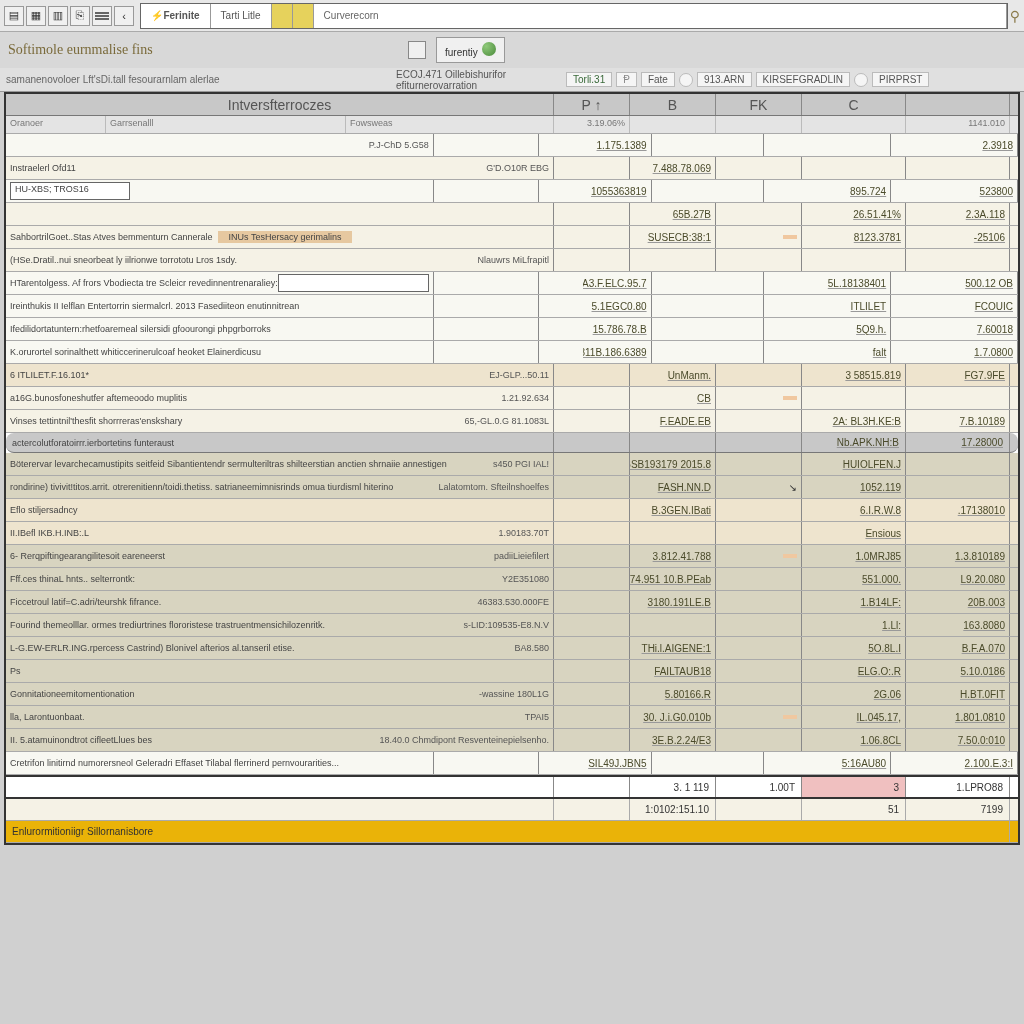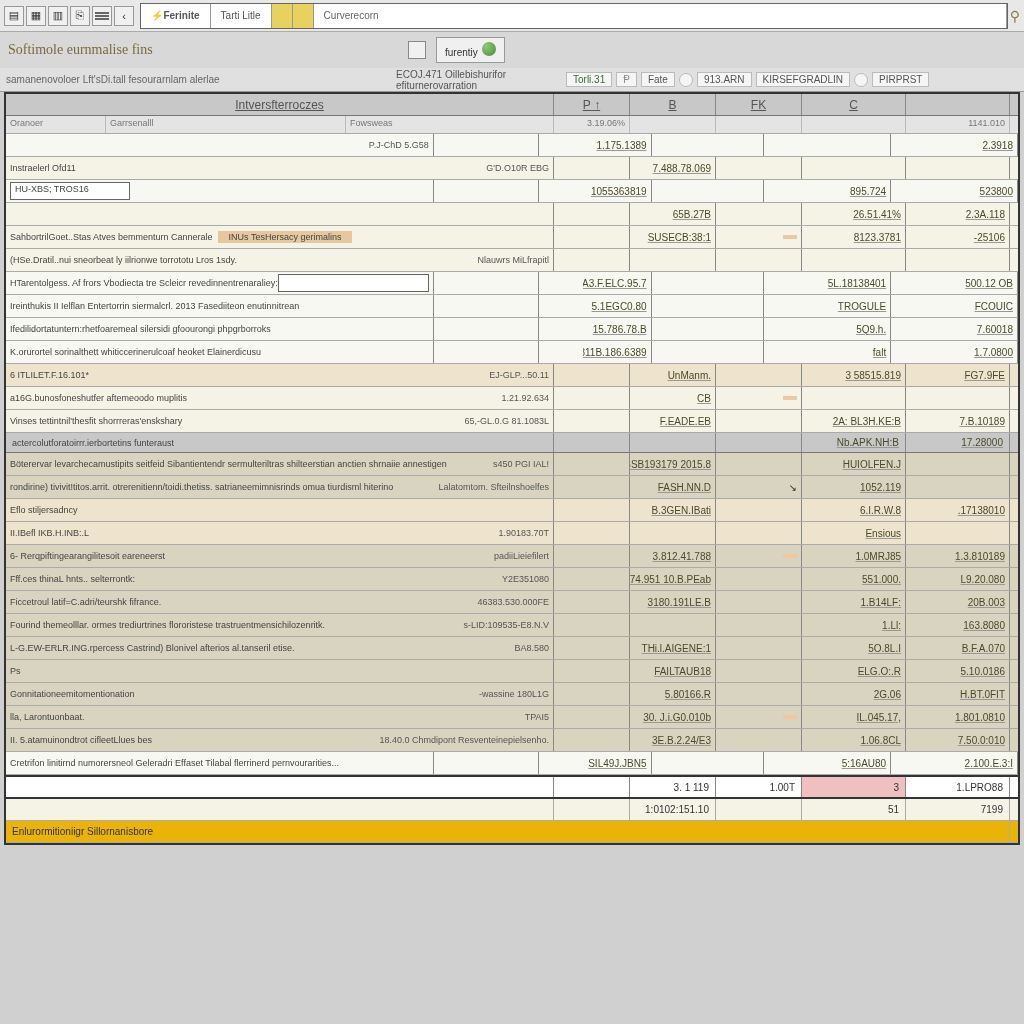--- a/index.html
+++ b/index.html
@@ -17,21 +17,21 @@
 .breadcrumb-field { border: 2px solid #555; background: #fff; padding: 4px 8px; font-size: 11px; height: 24px; display: flex; align-items: center; width: 260px; }
 .hist-btn { border: 1px solid #999; padding: 4px 8px; font-size: 10px; background: #f0f0f0; }
 .globe { width: 14px; height: 14px; border-radius: 50%; background: radial-gradient(circle at 30% 30%, #8fc97a, #4a8a3a); display: inline-block; margin-left: 4px; }
 .subheader { display: flex; align-items: center; height: 24px; background: #e0e0e0; padding: 0 6px; font-size: 10px; color: #555; border-bottom: 1px solid #999; }
 .sub-left { flex: 0 0 390px; color: #666; }
 .sub-mid { flex: 0 0 170px; }
 .sub-ctl { display: flex; gap: 4px; align-items: center; }
 .sub-ctl span { border: 1px solid #bbb; padding: 1px 6px; background: #f5f5f5; }
 .avatar { width: 14px; height: 14px; border-radius: 50%; background: #e0a070; display: inline-block; }
 .grid-wrap { border: 2px solid #333; margin: 0 4px; background: #fff; }
-.hdr-row { display: flex; background: #c8c8c8; border-bottom: 1px solid #777; height: 22px; font-size: 12px; color: #555; text-decoration: underline; }
+.hdr-row { display: flex; background: #c8c8c8; border-bottom: 1px solid #777; height: 22px; font-size: 14px; color: #555; }
 .hdr-row > div { border-right: 1px solid #888; display: flex; align-items: center; justify-content: center; }
 .col-desc { width: 548px; }
 .col-b { width: 76px; }
 .col-c { width: 86px; }
 .col-d { width: 86px; }
 .col-e { width: 104px; }
 .col-f { width: 104px; }
 .sub-hdr-row { display: flex; background: #e4e4e4; border-bottom: 1px solid #aaa; height: 18px; font-size: 9px; color: #777; }
 .sub-hdr-row > div { border-right: 1px solid #bbb; padding: 2px 4px; }
 .data-row { display: flex; border-bottom: 1px solid #aaa; height: 23px; font-size: 10px; background: #f5f2e6; }
@@ -40,21 +40,21 @@
 .data-row.highlight { background: #eee4ce; }
 .data-row > div { border-right: 1px solid #888; display: flex; align-items: center; padding: 0 4px; overflow: hidden; white-space: nowrap; }
 .cell-desc { width: 548px; color: #3a3a3a; font-size: 10px; }
 .cell-val { width: 76px; justify-content: flex-end; text-decoration: underline; text-decoration-color: #999; }
 .cell-c { width: 86px; justify-content: flex-end; color: #4a4a2a; text-decoration: underline; text-decoration-color: #999; }
 .cell-d { width: 86px; justify-content: flex-end; }
 .cell-e { width: 104px; justify-content: flex-end; color: #4a4a2a; text-decoration: underline; text-decoration-color: #999; }
 .cell-f { width: 104px; justify-content: flex-end; color: #4a4a2a; text-decoration: underline; text-decoration-color: #999; }
 .input-cell { border: 1px solid #666; background: #fff; padding: 1px 4px; height: 18px; width: 120px; font-size: 9px; }
 .chip { background: #e6c8a0; padding: 1px 11px; font-size: 9px; }
-.section-band { background: #c8c8c8; height: 20px; display: flex; border-bottom: 1px solid #777; font-size: 10px; color: #555; }
+.section-band { background: #c8c8c8; height: 20px; display: flex; border-bottom: 1px solid #777; font-size: 10px; color: #555; border-radius: 8px; }
 .section-band > div { border-right: 1px solid #888; padding: 2px 6px; display: flex; align-items: center; }
 .desc-text { font-size: 9px; color: #444; }
 .orange-bar { background: #f0c8a0; height: 4px; width: 14px; display: inline-block; }
 .totals-row { display: flex; background: #fff; border-top: 2px solid #333; border-bottom: 2px solid #333; height: 24px; font-size: 10px; }
 .totals-row > div { border-right: 1px solid #888; display: flex; align-items: center; justify-content: flex-end; padding: 0 6px; }
 .footer-row { display: flex; background: #e8e6d8; border-bottom: 1px solid #aaa; height: 22px; font-size: 10px; }
 .footer-row > div { border-right: 1px solid #aaa; display: flex; align-items: center; padding: 0 6px; }
 .ruler-icon { display: flex; flex-direction: column; gap: 1px; }
 .ruler-icon span { width: 14px; height: 2px; background: #666; }
 </style>
@@ -188,21 +188,21 @@
         <div class="cell-c">FA3.F.ELC.95.7</div>
         <div class="cell-d"></div>
         <div class="cell-e">5L.18138401</div>
         <div class="cell-f">500.12 OB</div>
       </div>
       <div class="data-row alt">
         <div class="cell-desc desc-text">Ireinthukis II Ielflan Entertorrin siermalcrl. 2013 Fasediiteon enutinnitrean</div>
         <div class="cell-val"></div>
         <div class="cell-c">5.1EGC0.80</div>
         <div class="cell-d"></div>
-        <div class="cell-e">TROGULE</div>
+        <div class="cell-e">ITLILET</div>
         <div class="cell-f">FCOUIC</div>
       </div>
       <div class="data-row alt">
         <div class="cell-desc desc-text">Ifedilidortatuntern:rhetfoaremeal silersidi gfoourongi phpgrborroks</div>
         <div class="cell-val"></div>
         <div class="cell-c">15.786.78.B</div>
         <div class="cell-d"></div>
         <div class="cell-e">5Q9.h.</div>
         <div class="cell-f">7.60018</div>
       </div>

